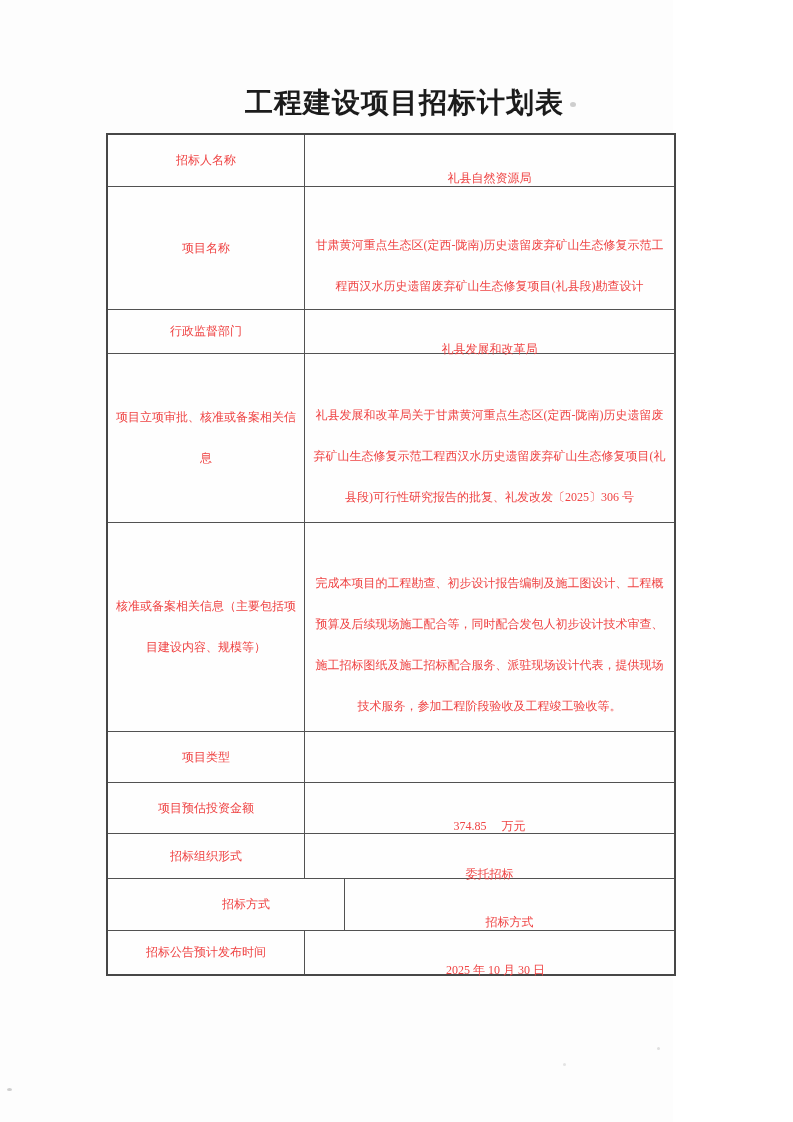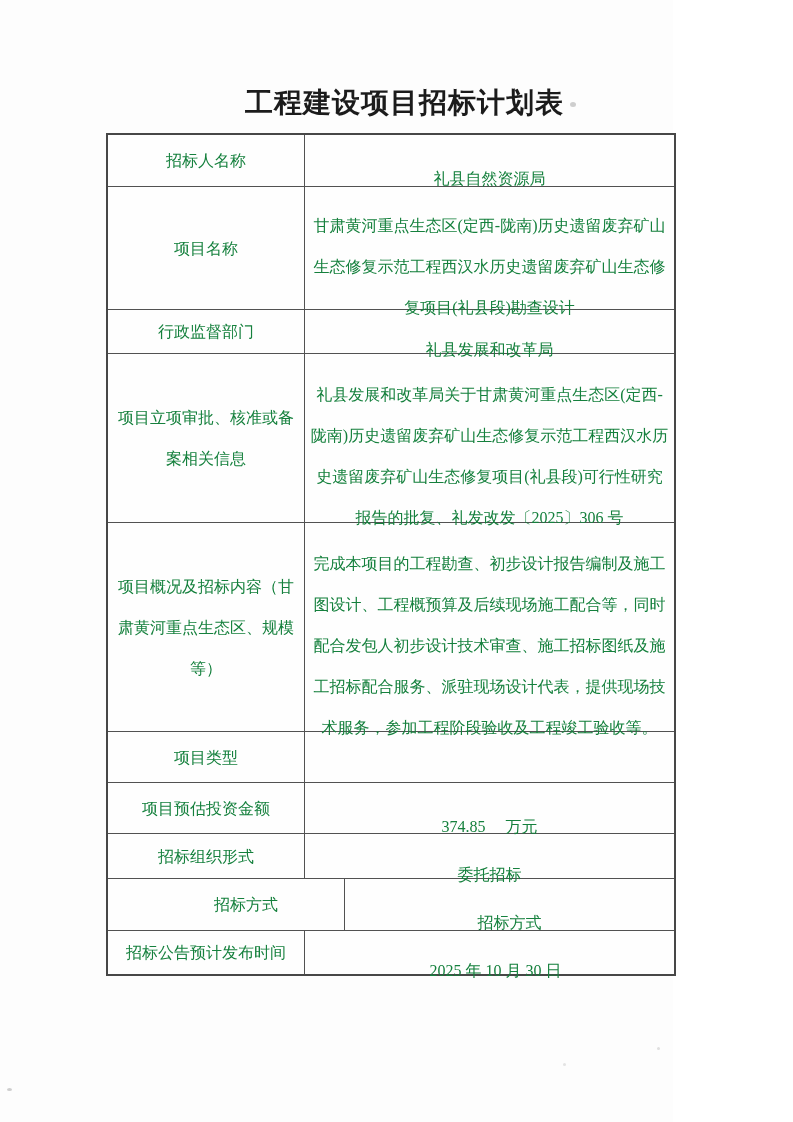--- a/index.html
+++ b/index.html
@@ -59,25 +59,25 @@
   }
   .cell-value {
     flex: 1;
     padding: 0 5px;
     margin-top: 36px;
   }
   .cell > span {
     display: block;
     width: 100%;
     text-align: center;
-    font-size: 16px;
+    font-size: 12px;
     line-height: 41px;
     letter-spacing: 0;
     white-space: pre-wrap;
-    color: #15803d;
+    color: #ef4444;
   }
   
   .r0 { height: 52px; }
   .r1 { height: 123px; }
   .r2 { height: 44px; }
   .r3 { height: 169px; }
   .r4 { height: 209px; }
   .r5 { height: 51px; gap: 24px; }
   .r6 { height: 51px; }
   .r7 { height: 45px; }
@@ -135,21 +135,21 @@
       <div class="cell cell-label">
           <span>项目立项审批、核准或备案相关信息</span>
         </div>
       <div class="cell cell-value">
           <span>礼县发展和改革局关于甘肃黄河重点生态区(定西-陇南)历史遗留废弃矿山生态修复示范工程西汉水历史遗留废弃矿山生态修复项目(礼县段)可行性研究报告的批复、礼发改发〔2025〕306 号</span>
         </div>
     </div>
 
     <div class="row r4">
       <div class="cell cell-label">
-          <span>项目概况及招标内容（甘肃黄河重点生态区、规模等）</span>
+          <span>核准或备案相关信息（主要包括项目建设内容、规模等）</span>
         </div>
       <div class="cell cell-value">
           <span>完成本项目的工程勘查、初步设计报告编制及施工图设计、工程概预算及后续现场施工配合等，同时配合发包人初步设计技术审查、施工招标图纸及施工招标配合服务、派驻现场设计代表，提供现场技术服务，参加工程阶段验收及工程竣工验收等。</span>
         </div>
     </div>
 
     <div class="row r5">
       <div class="cell cell-label">
           <span>项目类型</span>
         </div>

